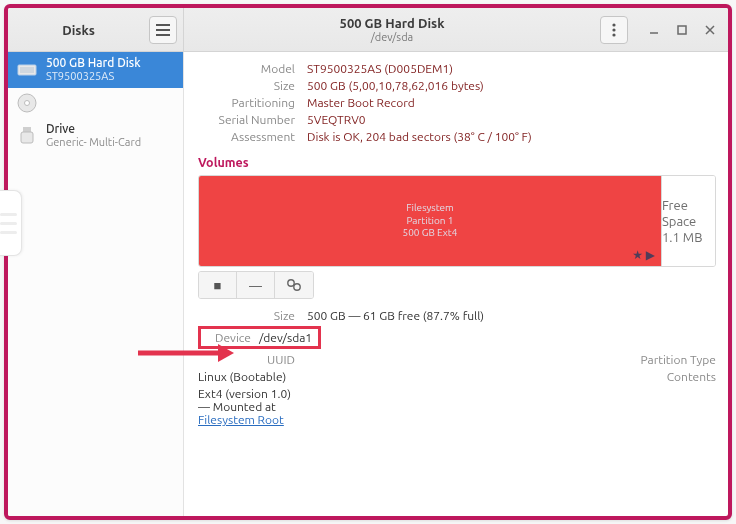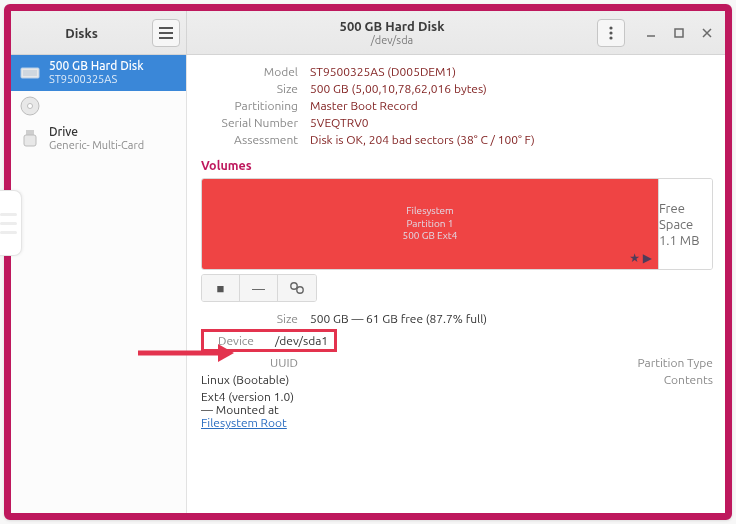--- a/index.html
+++ b/index.html
@@ -1,17 +1,17 @@
 <!DOCTYPE html>
 <html><head>
 <meta charset="utf-8">
 <style>
   * { box-sizing: border-box; margin: 0; padding: 0; font-family: Ubuntu, "Segoe UI", sans-serif; }
   body { background: #f7f7f7; width: 736px; height: 524px; overflow: hidden; position: relative; }
-  .window { width: 728px; height: 516px; margin: 4px; background: #ffffff; border: 7px solid #be185d; border-radius: 6px; display: flex; flex-direction: column; overflow: hidden; box-shadow: 0 1px 3px rgba(0,0,0,0.1); }
+  .window { width: 728px; height: 516px; margin: 4px; background: #ffffff; border: 4px solid #be185d; border-radius: 6px; display: flex; flex-direction: column; overflow: hidden; box-shadow: 0 1px 3px rgba(0,0,0,0.1); }
   .titlebar { height: 44px; background: linear-gradient(#eeeeee,#e8e8e8); border-bottom: 1px solid #d4d4d4; display: flex; align-items: center; position: relative; }
   .tb-left { width: 176px; display: flex; align-items: center; height: 100%; border-right: 1px solid #d4d4d4; }
   .tb-title-left { flex: 1; text-align: center; font-size: 13px; font-weight: 600; color: #3b3b3b; }
   .tb-btn { width: 28px; height: 28px; border: 1px solid #c6c6c6; background: #f6f6f6; border-radius: 4px; margin-right: 6px; display: flex; align-items: center; justify-content: center; cursor: pointer; }
   .tb-center { flex: 1; text-align: center; }
   .tb-center .t1 { font-size: 13px; font-weight: 600; color: #3b3b3b; line-height: 1.1; }
   .tb-center .t2 { font-size: 11px; color: #7a7a7a; line-height: 1.1; }
   .tb-right { display: flex; align-items: center; padding-right: 6px; gap: 4px; }
   .winctl { width: 24px; height: 24px; display: flex; align-items: center; justify-content: center; color: #6a6a6a; cursor: pointer; border-radius: 3px; }
   .body { flex: 1; display: flex; overflow: hidden; }
@@ -177,21 +177,21 @@
               <circle cx="11" cy="9" r="3.2" fill="none" stroke="#666" stroke-width="1.4"></circle>
             </svg>
         </button>
       </div>
 
       <div class="part-props">
         <div class="k">Size</div>
         <div class="v">500 GB — 61 GB free (87.7% full)</div>
 
         <div class="row-highlight">
-          <span class="highlight-box" style="display:flex; gap:21px; align-items:flex-start;">
+          <span class="highlight-box" style="display:flex; gap:8px; align-items:flex-start;">
             <span class="k" style="width:auto; min-width:44px;">Device</span>
             <span class="v">/dev/sda1</span>
           </span>
         </div>
 
         <div class="k">UUID</div>
         <div class="k">Partition Type</div>
         <div class="v">Linux (Bootable)</div>
         <div class="k">Contents</div>
         <div class="v">

